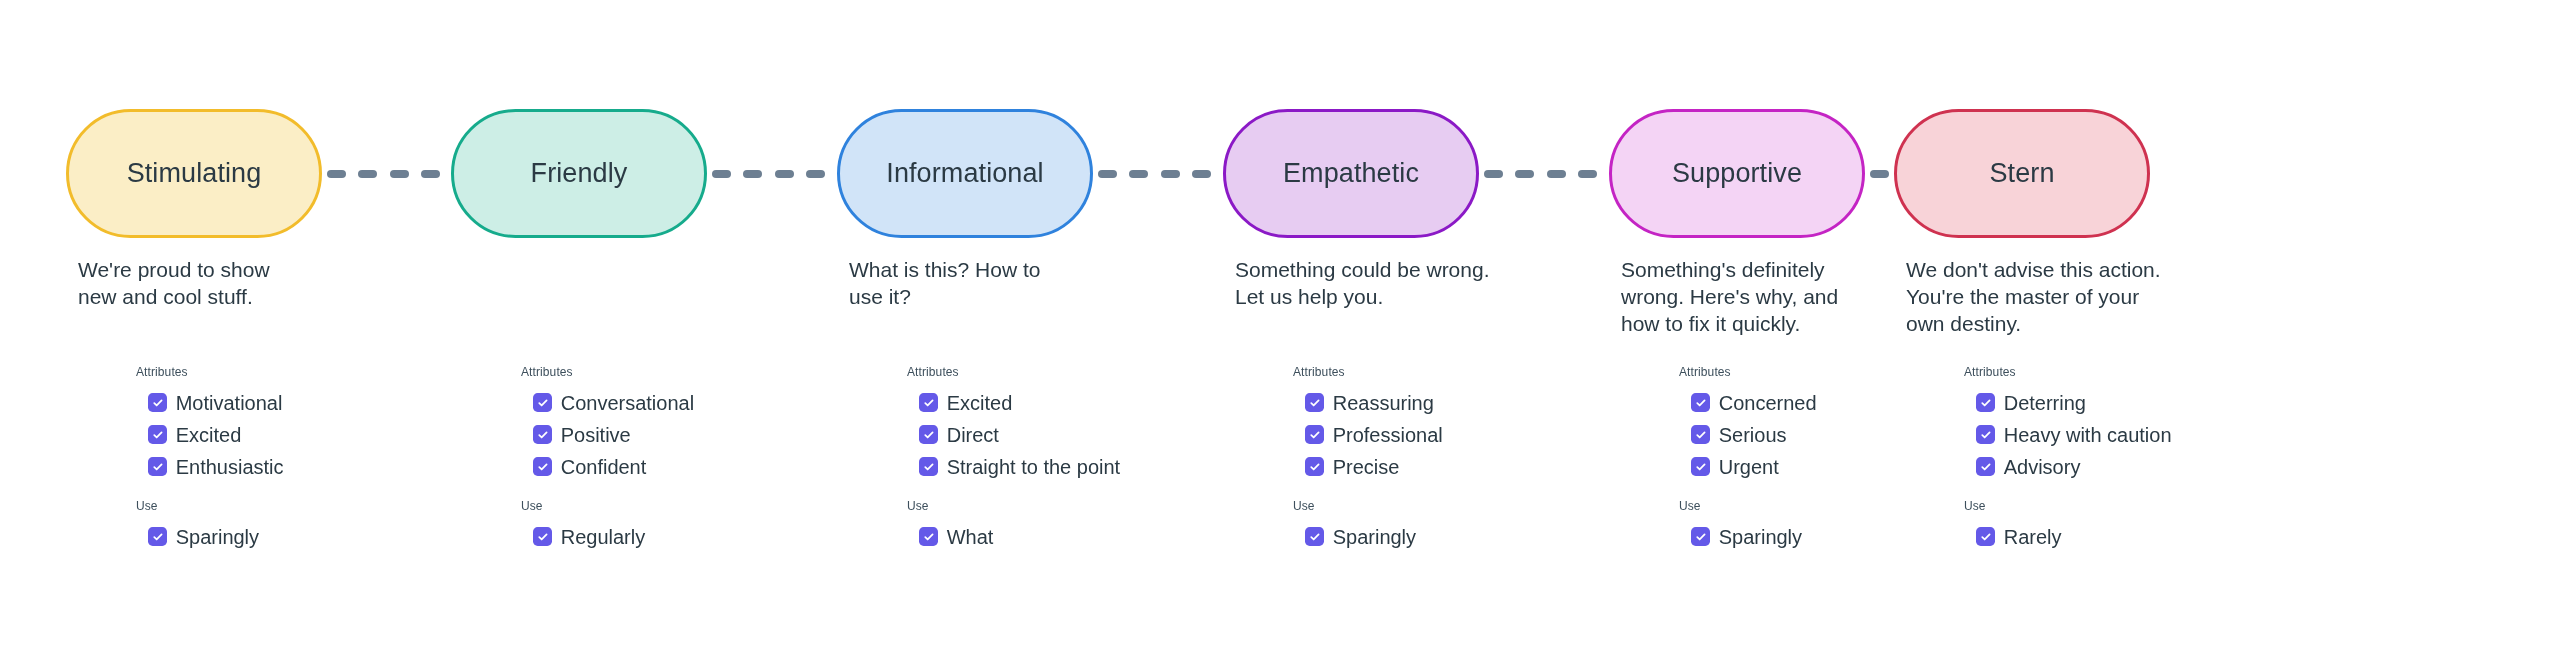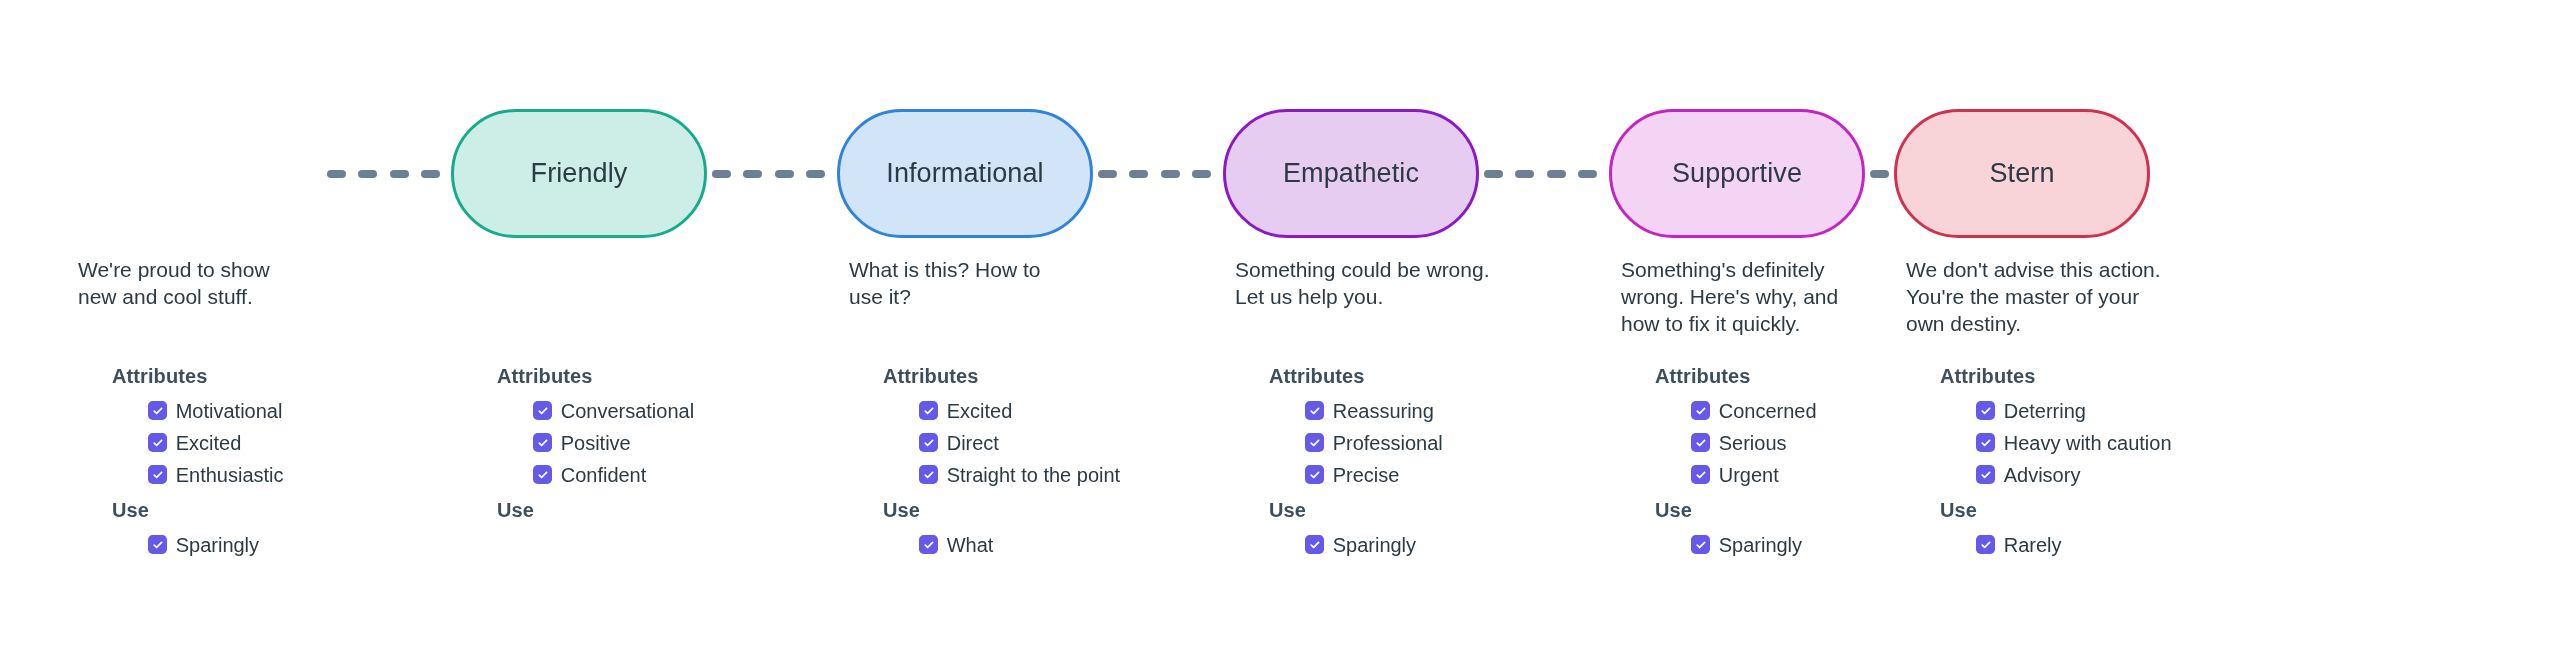--- a/index.html
+++ b/index.html
@@ -89,26 +89,27 @@
   
   .block {
     position: absolute;
     left: 46px;
     width: 309px;
   }
   .block-attributes { top: 366px; }
   .block-use        { top: 500px; }
 
   .block-title {
-    font-size: 20px;
-    font-weight: bold;
+    font-size: 12px;
+    font-weight: normal;
     color: #3d4f5c;
     letter-spacing: 0.1px;
     margin-bottom: 8.7px;
     line-height: 1;
+    margin-left: 24px;
   }
 
   .check-row {
     display: flex;
     align-items: center;
     height: 32px;
     margin-left: 36px;
   }
   .checkbox {
     flex: 0 0 auto;
@@ -127,20 +128,23 @@
     line-height: 1;
     color: #2b3a44;
     white-space: nowrap;
   }
 </style>
 </head>
 <body>
 
 <div id="board">
     <div class="tone-col" style="left: 66px;">
+      <div class="pill" style="background: rgb(251, 238, 198); border-color: rgb(242, 188, 43);">
+        <div class="pill-label">Stimulating</div>
+      </div>
       <div class="connector">
         <span class="dash" style="background: rgb(109, 127, 146);"></span>
         <span class="dash" style="background: rgb(109, 127, 146);"></span>
         <span class="dash" style="background: rgb(109, 127, 146);"></span>
         <span class="dash" style="background: rgb(109, 127, 146);"></span>
       </div>
       <div class="desc">We're proud to show
 new and cool stuff.</div>
       <div class="block block-attributes">
         <div class="block-title">Attributes</div>
@@ -213,20 +217,28 @@
           <span class="checkbox" style="background: rgb(100, 89, 232);">
             <svg width="12" height="12" viewBox="0 0 18 18" aria-hidden="true">
               <path d="M3.4 9.3 L7 12.7 L14.4 5.1" fill="none" stroke="#ffffff" stroke-width="2.6" stroke-linecap="round" stroke-linejoin="round"></path>
             </svg>
           </span>
           <span class="check-label">Confident</span>
         </div>
       </div>
       <div class="block block-use">
         <div class="block-title">Use</div>
+        <div class="check-row">
+          <span class="checkbox" style="background: rgb(100, 89, 232);">
+            <svg width="12" height="12" viewBox="0 0 18 18" aria-hidden="true">
+              <path d="M3.4 9.3 L7 12.7 L14.4 5.1" fill="none" stroke="#ffffff" stroke-width="2.6" stroke-linecap="round" stroke-linejoin="round"></path>
+            </svg>
+          </span>
+          <span class="check-label">Regularly</span>
+        </div>
       </div>
     </div>
     <div class="tone-col" style="left: 837px;">
       <div class="pill" style="background: rgb(209, 228, 248); border-color: rgb(47, 130, 221);">
         <div class="pill-label">Informational</div>
       </div>
       <div class="connector">
         <span class="dash" style="background: rgb(109, 127, 146);"></span>
         <span class="dash" style="background: rgb(109, 127, 146);"></span>
         <span class="dash" style="background: rgb(109, 127, 146);"></span>

